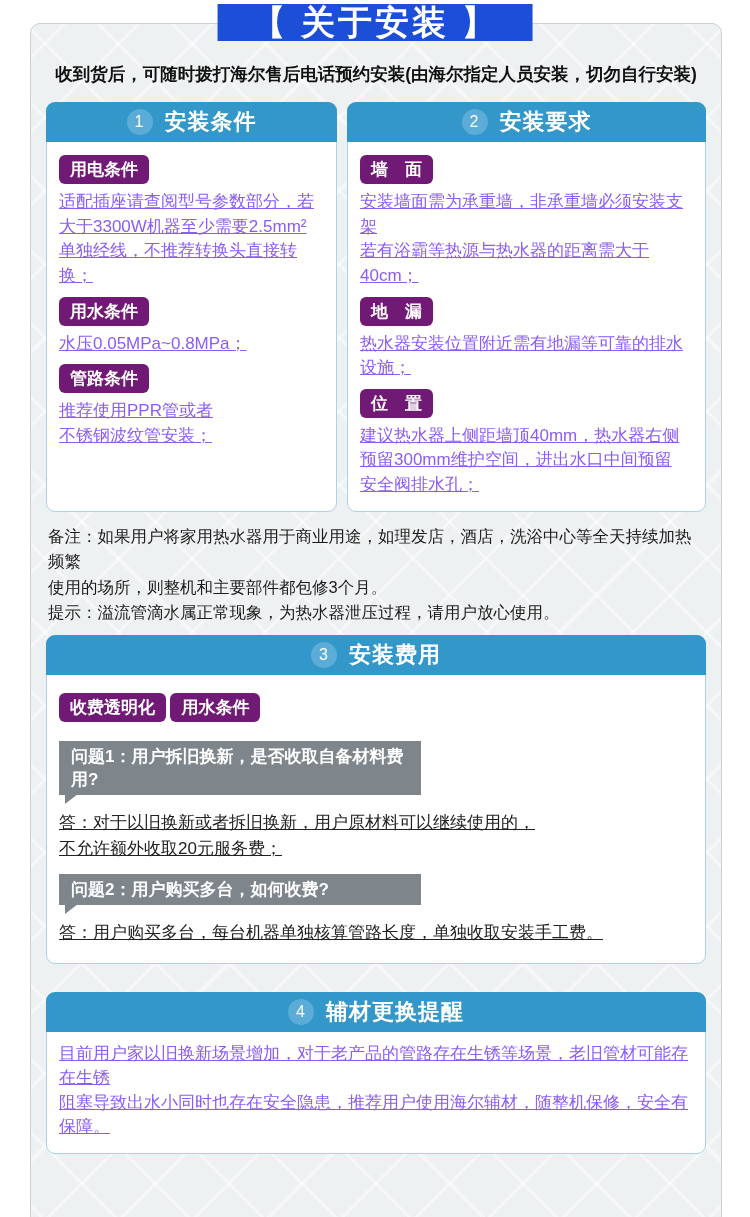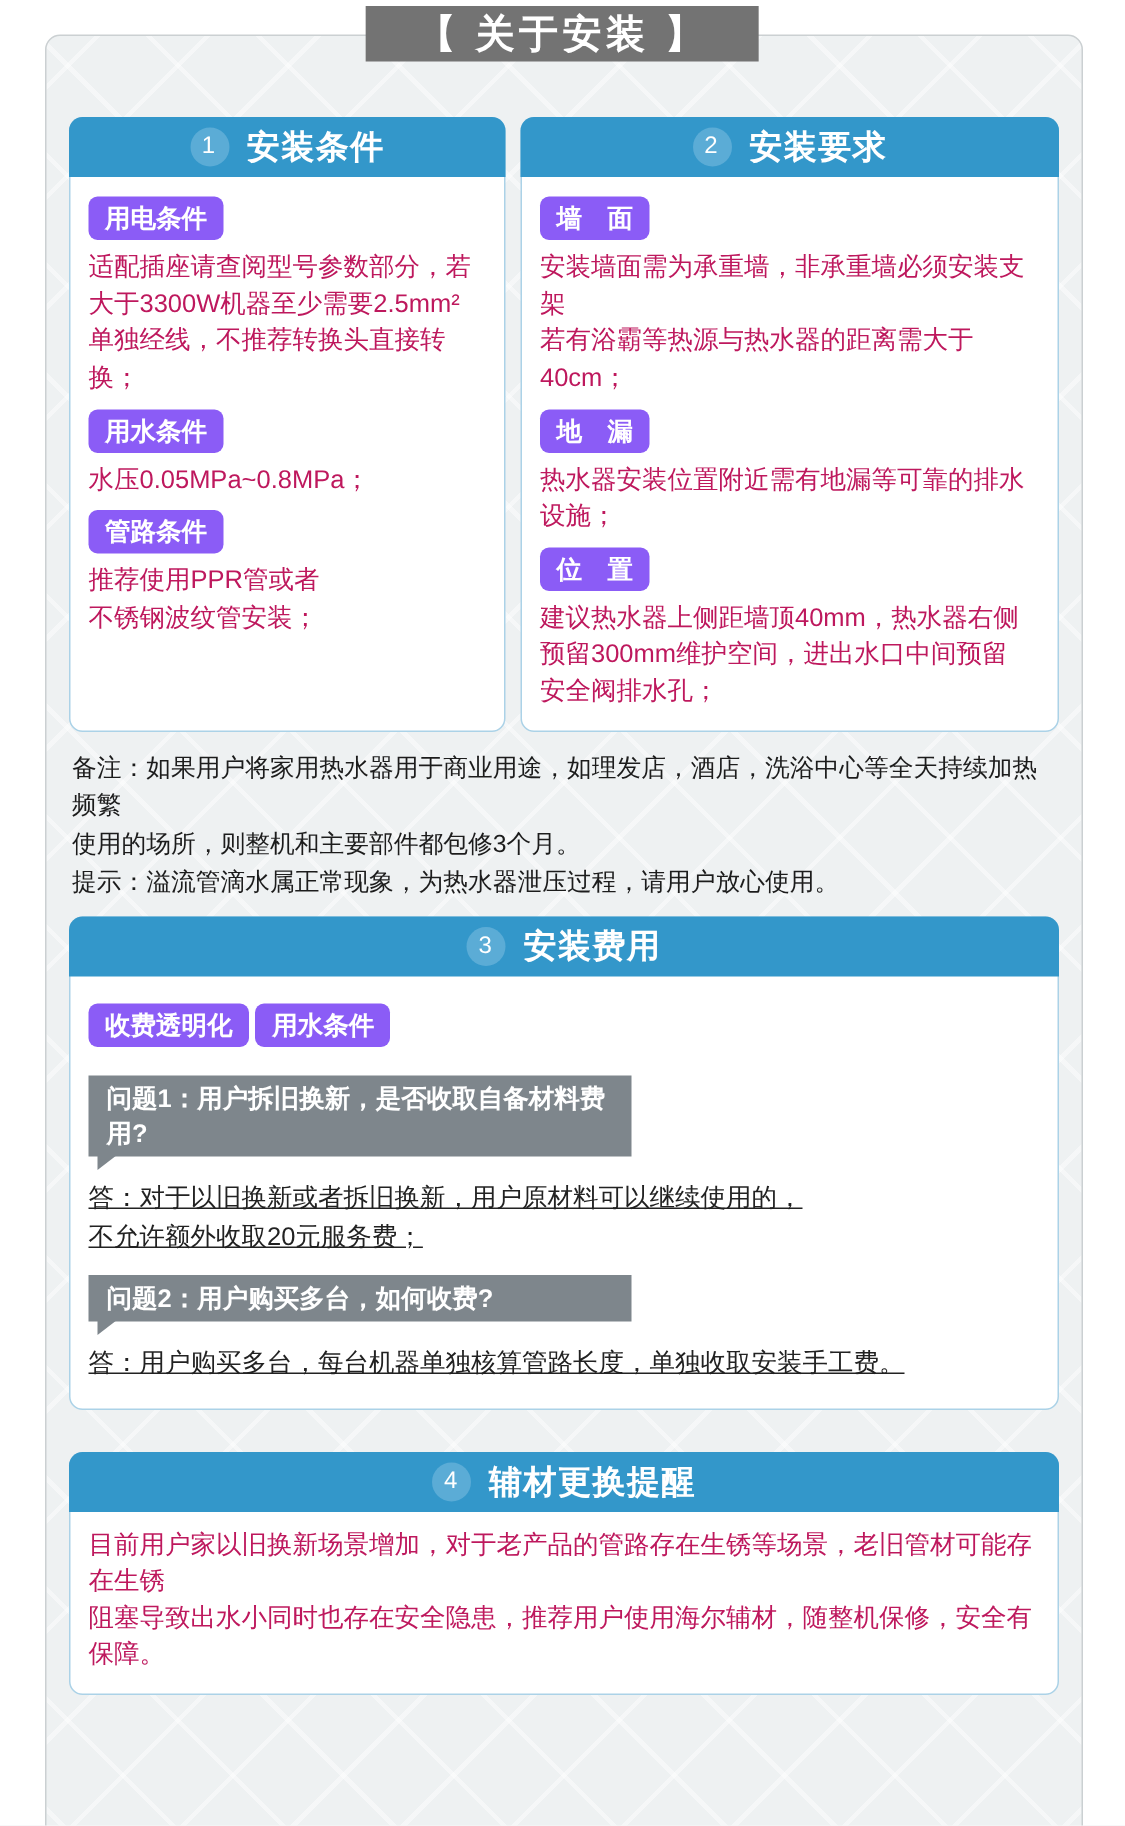--- a/index.html
+++ b/index.html
@@ -14,22 +14,22 @@
     box-sizing:border-box;
     border:1px solid #cbd0d2;border-radius:10px;
     background-color:#eef1f2;
     background-image:
       repeating-linear-gradient(45deg, rgba(255,255,255,.45) 0 3px, rgba(255,255,255,0) 3px 52px),
       repeating-linear-gradient(-45deg, rgba(255,255,255,.45) 0 3px, rgba(255,255,255,0) 3px 52px);
     padding:38px 15px 0 15px;
   }
   .page-title{
     position:absolute;top:4px;left:50%;transform:translateX(-50%);
-    background:#737373;color:#fff;
-    font-size:26px;font-weight:bold;line-height:37px;
+    background:#1d4ed8;color:#fff;
+    font-size:34px;font-weight:bold;line-height:37px;
     padding:0 34px;letter-spacing:3px;z-index:3;white-space:nowrap;
   }
   .intro{margin:0;text-align:center;font-size:17.5px;font-weight:600;color:#111;}
 
   .two-col{display:flex;gap:10px;margin-top:16px;align-items:stretch;}
   .box{background:#fff;border:1px solid #abd2e7;border-radius:9px;box-sizing:border-box;}
   .box-left{width:291px;flex:none;}
   .box-right{flex:1;}
   .box-full{margin-top:9px;}
   .box-header{
@@ -38,26 +38,26 @@
     display:flex;align-items:center;justify-content:center;gap:12px;
     color:#fff;font-size:22px;font-weight:bold;letter-spacing:1px;
   }
   .num{
     width:26px;height:26px;border-radius:50%;background:#5bacd6;
     font-size:16px;font-weight:normal;
     display:flex;align-items:center;justify-content:center;
   }
   .box-body{padding:10px 12px 13px;}
   .tag{
-    display:inline-block;background:#8b5cf6;color:#fff;
+    display:inline-block;background:#701a75;color:#fff;
     font-size:17px;font-weight:bold;padding:3px 11px;border-radius:6px;
     margin:8px 0 6px;
   }
   .tag.first{margin-top:3px;}
-  .para{margin:0;font-size:17px;line-height:1.45;color:#be185d;white-space:pre-line;}
+  .para{margin:0;font-size:17px;line-height:1.45;color:#8b5cf6;white-space:pre-line;text-decoration:underline;}
 
   .notes{margin:12px 2px 0;}
   .notes p{margin:0;font-size:16.5px;line-height:1.55;color:#1c1c1c;white-space:pre-line;}
 
   .qbar{
     position:relative;width:362px;box-sizing:border-box;
     background:#7e868c;color:#fff;font-size:17px;font-weight:bold;
     padding:4px 12px;margin:13px 0 15px;
   }
   .qbar::after{
@@ -66,20 +66,21 @@
   }
   .answer{margin:0 0 4px;font-size:17px;line-height:1.5;color:#222;white-space:pre-line;text-decoration:underline;}
 </style>
 </head>
 <body>
 
 <div class="page-title">【 关于安装 】</div>
 
 <div class="card">
 
+  <p class="intro">收到货后，可随时拨打海尔售后电话预约安装(由海尔指定人员安装，切勿自行安装)</p>
 
   <div class="two-col">
 
     <section class="box box-left">
       <div class="box-header">
         <span class="num">1</span>
         <span>安装条件</span>
       </div>
       <div class="box-body">
         <span class="tag first">用电条件</span>

